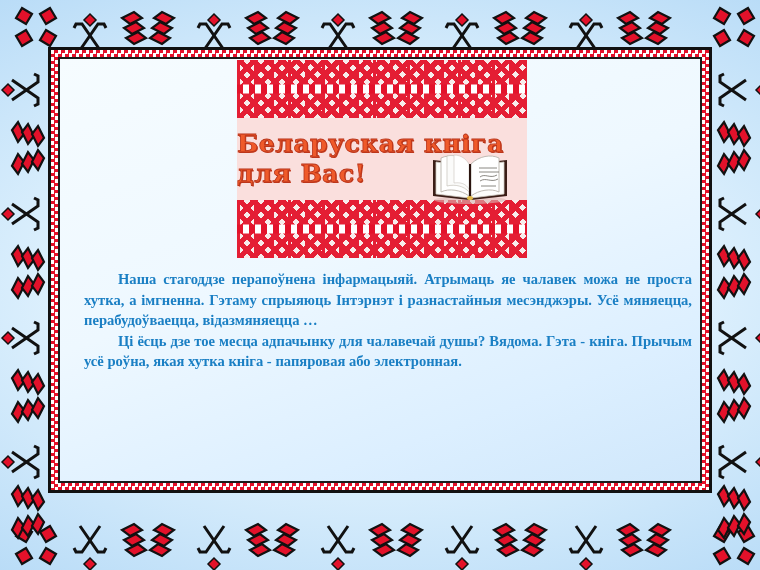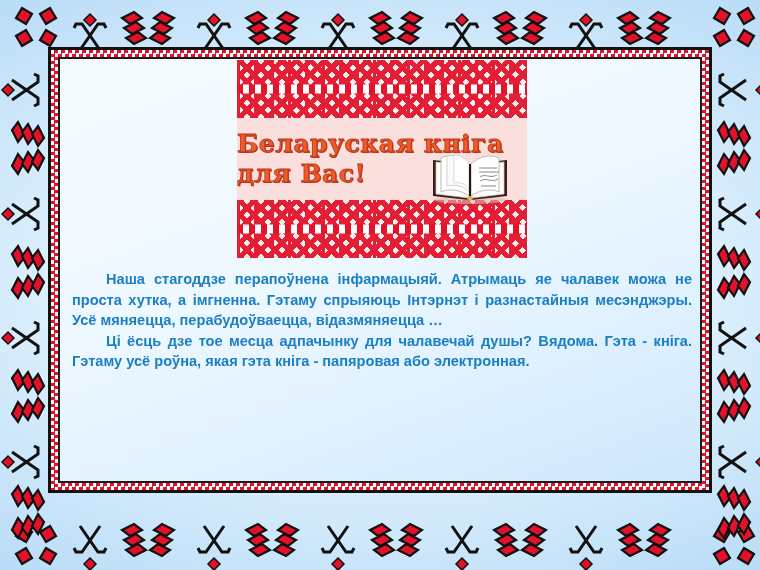--- a/index.html
+++ b/index.html
@@ -102,21 +102,21 @@
   
   .body-text{
     position:absolute;left:12px;top:210px;width:620px;
     color:#1a7fc4;
     font-family:"Liberation Sans", sans-serif;
     font-weight:bold;
     font-size:14.6px;
     line-height:20.5px;
     text-align:justify;
   }
-  .body-text p{margin:0 0 0 0;text-indent:34px;}
+  .body-text p{margin:0 0 0 12px;text-indent:34px;font-family:Liberation Serif, serif;}
 </style>
 </head>
 <body>
 
 <div id="slide">
 
   <svg class="orn orn-top" viewBox="0 0 760 58" preserveAspectRatio="none">
     <defs>
       <g id="leafpair">
 
@@ -316,17 +316,17 @@
             <path d="M53 35 C59 31 64 37 71 33"></path>
           <path d="M54 40 L69 40"></path>
         </g>
         <path d="M42 18 L44 18 L44 54 L42 54 Z" fill="#2a140f"></path>
         <ellipse cx="43" cy="52" rx="3" ry="2" fill="#e0b94a"></ellipse>
       </svg>
     </div>
 
     <div class="body-text">
       <p>Наша стагоддзе перапоўнена інфармацыяй. Атрымаць яе чалавек можа не проста хутка, а імгненна. Гэтаму спрыяюць Інтэрнэт і разнастайныя месэнджэры. Усё мяняецца, перабудоўваецца, відазмяняецца …</p>
-      <p>Ці ёсць дзе тое месца адпачынку для чалавечай душы? Вядома. Гэта - кніга. Гэтаму усё роўна, якая гэта кніга - папяровая або электронная.</p>
+      <p>Ці ёсць дзе тое месца адпачынку для чалавечай душы? Вядома. Гэта - кніга. Прычым усё роўна, якая хутка кніга - папяровая або электронная.</p>
     </div>
 
   </div>
 </div>
 
 </body></html>

